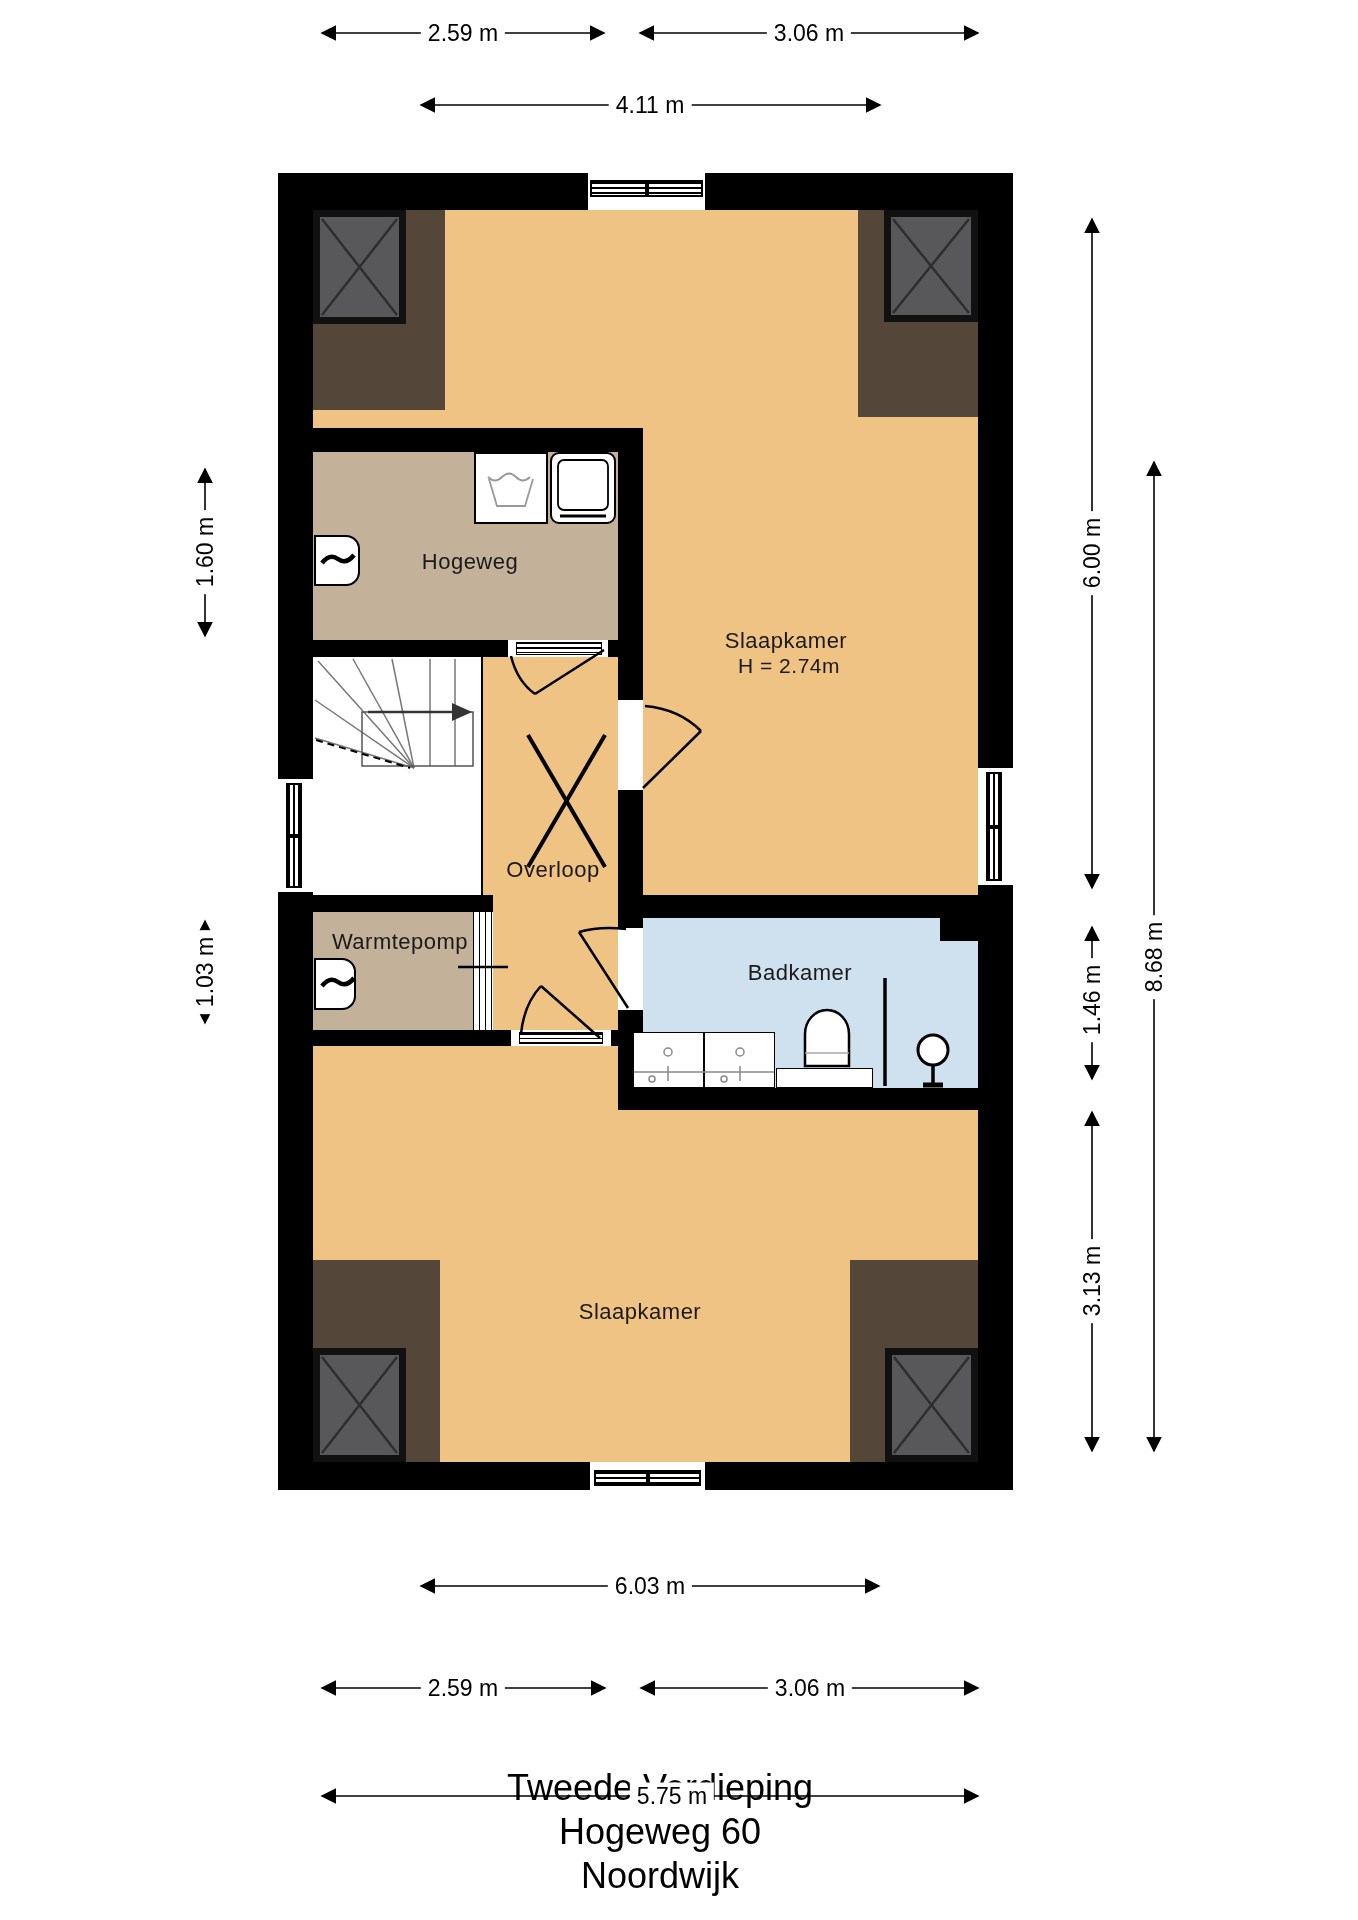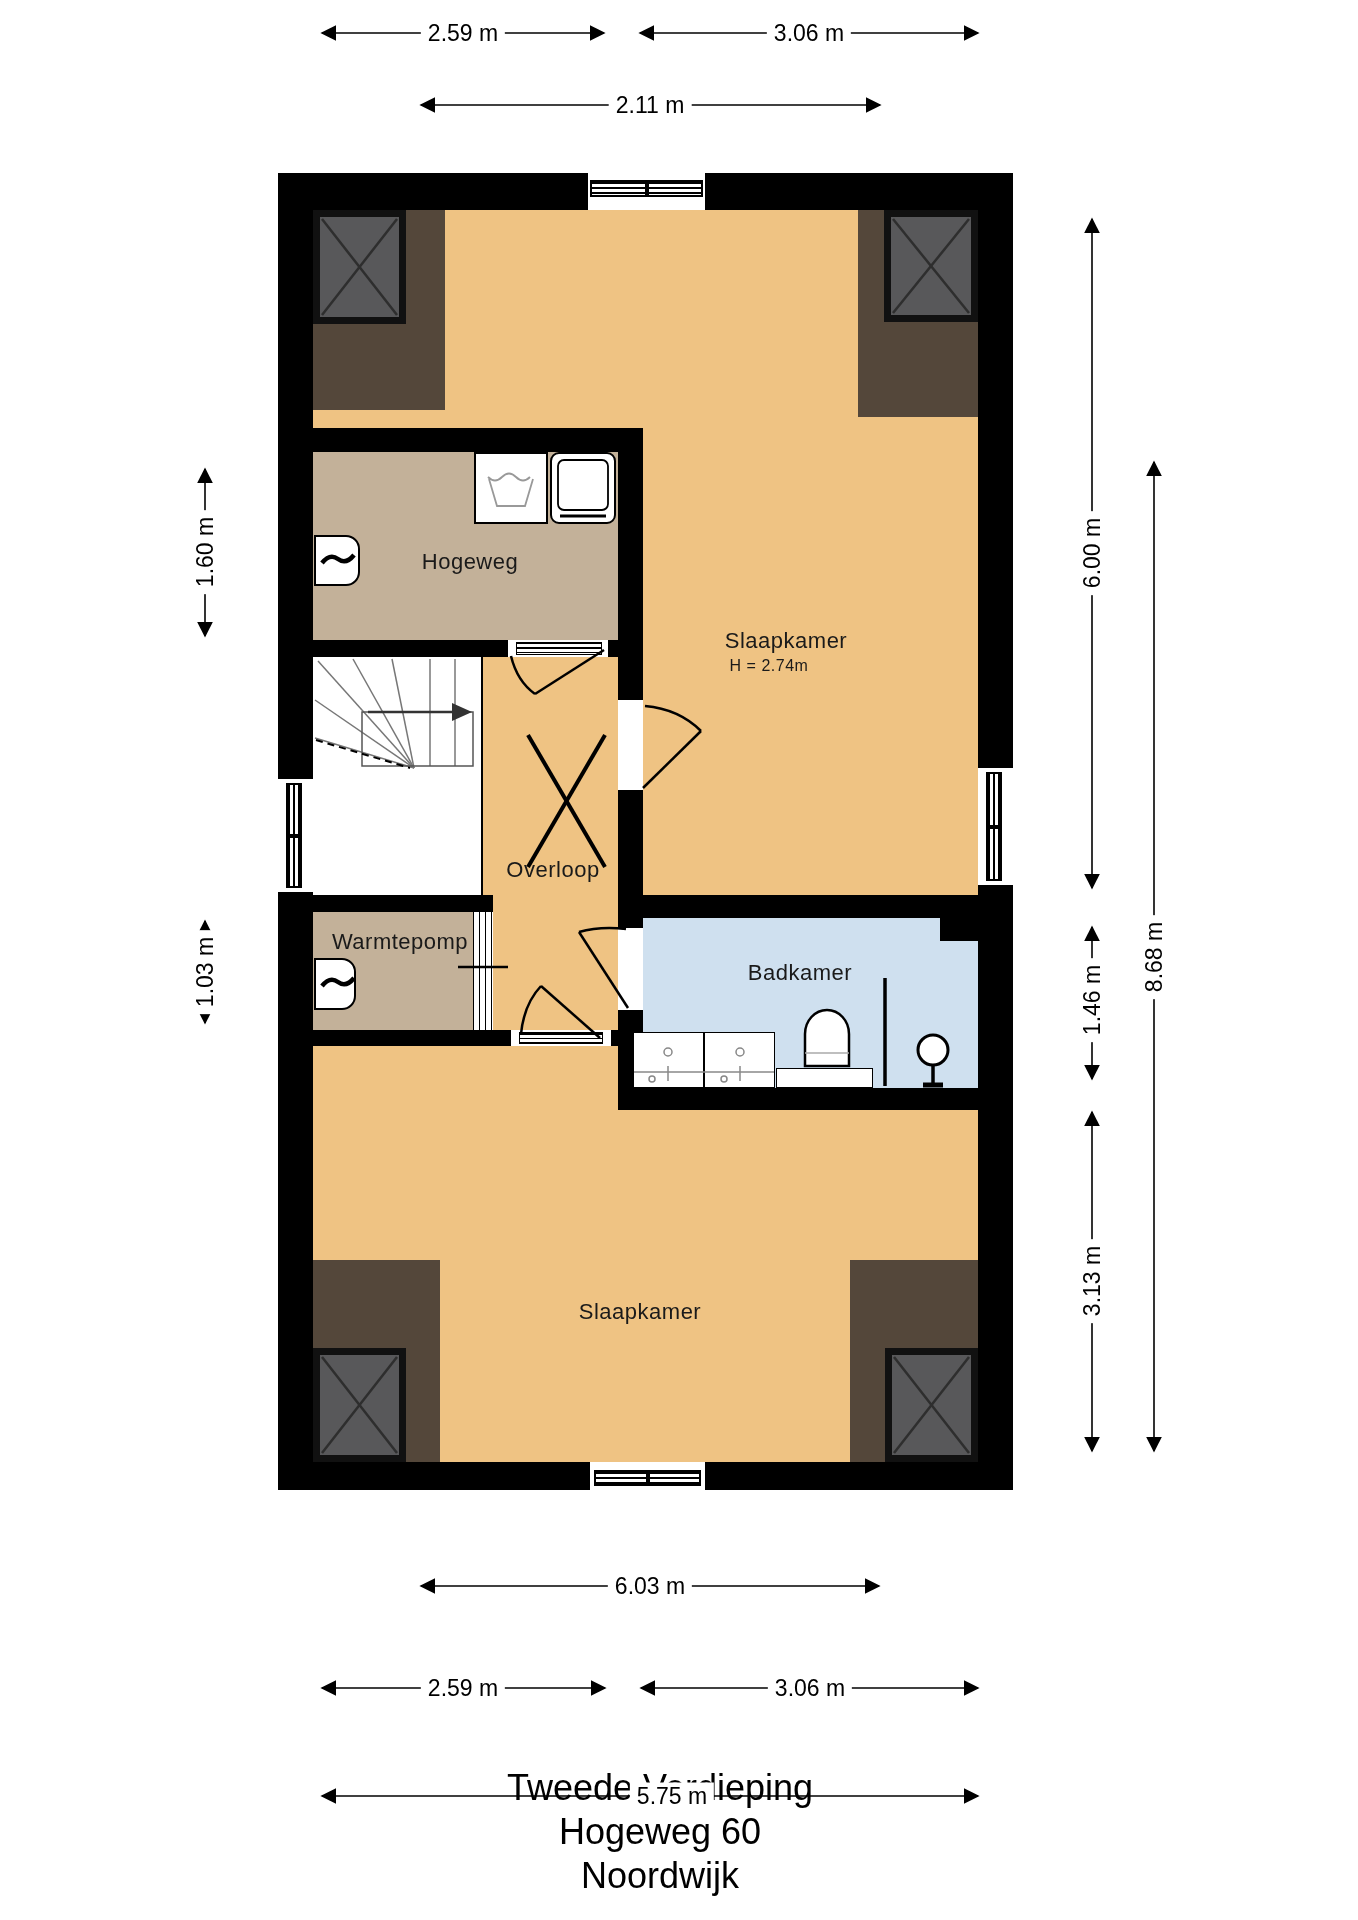--- a/index.html
+++ b/index.html
@@ -201,30 +201,30 @@
       <path d="M 805 1066 L 805 1034 A 22 24 0 0 1 849 1034 L 849 1066 Z" fill="#fff" stroke="#000" stroke-width="2.5"></path>
       <line x1="805" y1="1053" x2="849" y2="1053" stroke="#aaa" stroke-width="1.5"></line>
       <line x1="885" y1="978" x2="885" y2="1086" stroke="#000" stroke-width="3.5"></line>
       <circle cx="933" cy="1050" r="15" fill="#fff" stroke="#000" stroke-width="3"></circle>
       <line x1="933" y1="1065" x2="933" y2="1084" stroke="#000" stroke-width="3.5"></line>
       <line x1="923" y1="1085" x2="943" y2="1085" stroke="#000" stroke-width="5"></line>
     </g>
   </svg>
 
   <div class="lbl z40" style="left:786px;top:641px;">Slaapkamer</div>
-  <div class="lbl z40" style="left:769px;top:666px;font-size:16px;text-align:right;">H = 2.74m</div>
+  <div class="lbl z40" style="left:789px;top:666px;font-size:21px;text-align:right;">H = 2.74m</div>
   <div class="lbl z40" style="left:470px;top:562px;">Hogeweg</div>
   <div class="lbl z40" style="left:553px;top:870px;">Overloop</div>
   <div class="lbl z40" style="left:400px;top:942px;">Warmtepomp</div>
   <div class="lbl z40" style="left:800px;top:973px;">Badkamer</div>
   <div class="lbl z40" style="left:640px;top:1312px;">Slaapkamer</div>
 
   <div class="dimlbl z40" style="left:463px;top:33px;">2.59 m</div>
   <div class="dimlbl z40" style="left:809px;top:33px;">3.06 m</div>
-  <div class="dimlbl z40" style="left:650px;top:105px;">2.11 m</div>
+  <div class="dimlbl z40" style="left:650px;top:105px;">4.11 m</div>
   <div class="dimlbl z40" style="left:650px;top:1586px;">6.03 m</div>
   <div class="dimlbl z40" style="left:463px;top:1688px;">2.59 m</div>
   <div class="dimlbl z40" style="left:810px;top:1688px;">3.06 m</div>
   <div class="dimlbl z40" style="left:672px;top:1796px;">5.75 m</div>
   <div class="dimlbl vert z40" style="left:205px;top:552px;">1.60 m</div>
   <div class="dimlbl vert z40" style="left:205px;top:972px;">1.03 m</div>
   <div class="dimlbl vert z40" style="left:1092px;top:553px;">6.00 m</div>
   <div class="dimlbl vert z40" style="left:1092px;top:1000px;">1.46 m</div>
   <div class="dimlbl vert z40" style="left:1092px;top:1281px;">3.13 m</div>
   <div class="dimlbl vert z40" style="left:1154px;top:957px;">8.68 m</div>

